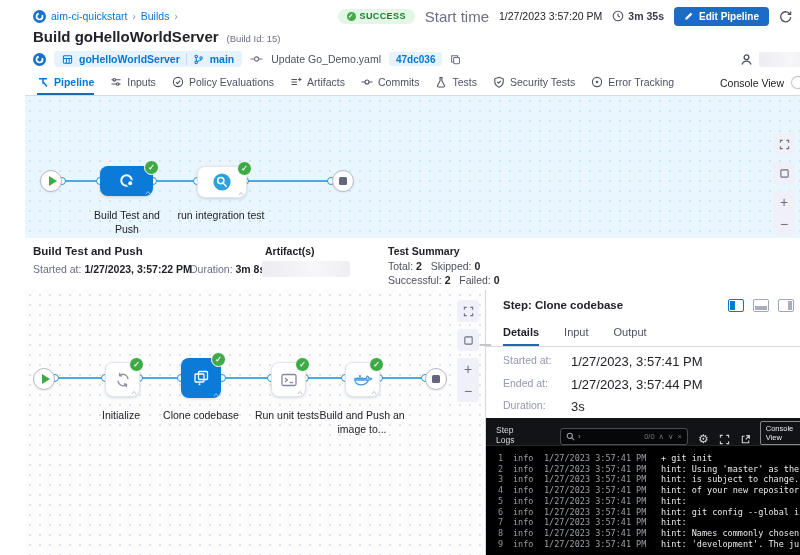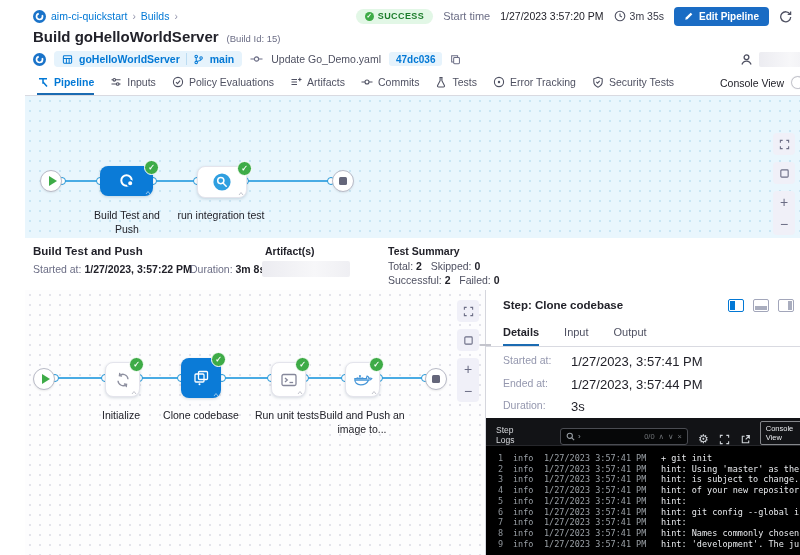--- a/index.html
+++ b/index.html
@@ -5,23 +5,23 @@
   html,body{margin:0;padding:0;background:#fff;}
   .app{position:relative;width:800px;height:555px;background:#fff;font-family:"Liberation Sans",sans-serif;color:#22222a;overflow:hidden;font-size:11px;margin-left:25px;}
   svg{display:block;}
   
   .row1{position:absolute;top:6px;left:8px;right:10px;height:20px;display:flex;align-items:center;gap:5px;}
   .crumb{color:#0278d5;font-size:10.5px;cursor:pointer;}
   .crumb-sep{color:#9293ab;font-size:10px;}
   .right-cluster{margin-left:auto;display:flex;align-items:center;gap:10px;}
   .status-badge{display:flex;align-items:center;gap:4px;background:#e2f7e6;color:#1d7d2c;font-weight:bold;font-size:9px;letter-spacing:.4px;padding:2.5px 9px;border-radius:9px;}
   .mini-check{width:9px;height:9px;border-radius:50%;background:#3eab47;color:#fff;font-size:6.5px;display:flex;align-items:center;justify-content:center;}
-  .start-time-label{color:#6b6d85;font-size:11px;}
+  .start-time-label{color:#6b6d85;font-size:15px;}
   .start-time-value{color:#22222a;font-size:10.5px;}
-  .elapsed{display:flex;align-items:center;gap:4px;color:#383946;font-size:10.5px;}
+  .elapsed{display:flex;align-items:center;gap:4px;color:#383946;font-size:10.5px;font-weight:bold;}
   .edit-btn{display:flex;align-items:center;gap:5px;background:#1a6cc4;color:#fff;font-size:10px;font-weight:bold;padding:4px 10px;border-radius:4px;cursor:pointer;}
   .icon-btn{color:#4f5162;cursor:pointer;display:flex;align-items:center;}
   .kebab{font-size:13px;color:#4f5162;cursor:pointer;line-height:1;}
   .row2{position:absolute;top:28px;left:8px;display:flex;align-items:baseline;gap:8px;}
   .page-title{font-size:15px;font-weight:bold;color:#22222a;}
   .build-id{font-size:9.5px;color:#6b6d85;}
   .row3{position:absolute;top:50px;left:8px;right:10px;height:18px;display:flex;align-items:center;gap:8px;}
   .repo-chip{display:flex;align-items:center;gap:6px;background:#e6f3fc;border-radius:4px;padding:2px 8px;color:#0278d5;font-weight:bold;font-size:10.5px;cursor:pointer;}
   .chip-div{width:1px;height:12px;background:#bcdcf2;}
   .commit-msg{color:#4f5162;font-size:10.5px;}
@@ -257,34 +257,34 @@
       <span>
           <svg width="12" height="12" viewBox="0 0 12 12" fill="none" stroke="#4f5162" stroke-width="1.1">
             <path d="M4.4 1.5h3.2M5.1 1.5v3.2L2.6 9.4a1.1 1.1 0 0 0 1 1.6h4.8a1.1 1.1 0 0 0 1-1.6L6.9 4.7V1.5"></path>
           </svg>
         </span>
       <span>Tests</span>
     </div>
     <div class="tab">
       <span>
           <svg width="12" height="12" viewBox="0 0 12 12" fill="none" stroke="#4f5162" stroke-width="1.1">
+            <path d="M6 1.3l4.2 1.5v3c0 2.8-1.8 4.4-4.2 5.4C3.6 10.2 1.8 8.6 1.8 5.8v-3z"></path>
+            <path d="M4.3 5.9l1.3 1.3 2.1-2.4"></path>
+          </svg>
+        </span>
+      <span>Security Tests</span>
+    </div>
+    <div class="tab">
+      <span>
+          <svg width="12" height="12" viewBox="0 0 12 12" fill="none" stroke="#4f5162" stroke-width="1.1">
             <circle cx="6" cy="6" r="4.6"></circle>
             <circle cx="6" cy="6" r="1.2" fill="#4f5162" stroke="none"></circle>
           </svg>
         </span>
       <span>Error Tracking</span>
-    </div>
-    <div class="tab">
-      <span>
-          <svg width="12" height="12" viewBox="0 0 12 12" fill="none" stroke="#4f5162" stroke-width="1.1">
-            <path d="M6 1.3l4.2 1.5v3c0 2.8-1.8 4.4-4.2 5.4C3.6 10.2 1.8 8.6 1.8 5.8v-3z"></path>
-            <path d="M4.3 5.9l1.3 1.3 2.1-2.4"></path>
-          </svg>
-        </span>
-      <span>Security Tests</span>
     </div>
     <div class="console-view">
       <span>Console View</span>
       <span class="toggle"></span>
     </div>
   </nav>
 
   <section class="stage-canvas">
     <div class="pipe-line" style="left:37px;top:84px;width:270px;"></div>
     <div class="pipe-dot" style="left:33px;top:81px;"></div>

